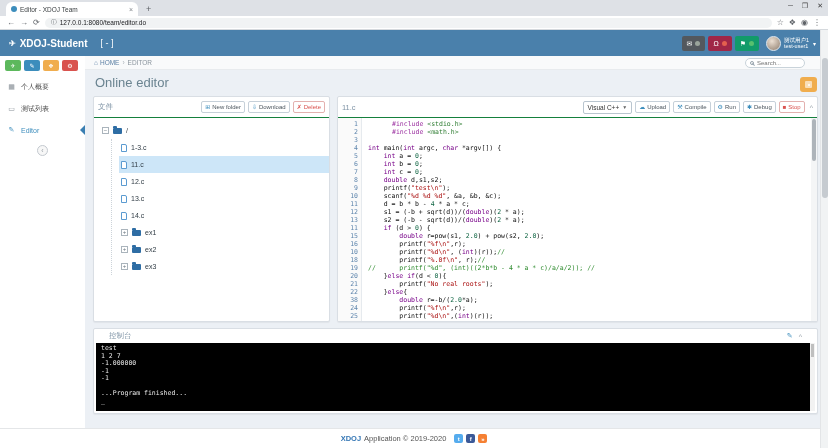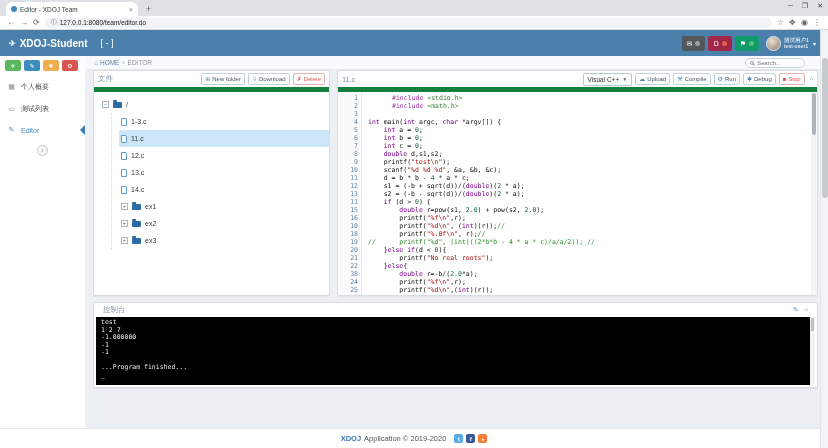--- a/index.html
+++ b/index.html
@@ -55,21 +55,21 @@
   .searchbox input { border:none; outline:none; background:transparent; width:100%; font-size:6px; color:#777; font-family:"Liberation Sans",sans-serif; }
   .page-title { font-size:13px; color:#6a8390; padding:5px 0 6px 10px; flex:none; }
   .settings-fab { position:absolute; right:11px; top:21px; width:17px; height:15px; background:#f0ad4e; border-radius:3px; display:flex; align-items:center; justify-content:center; }
   .fab-inner { width:7px; height:7px; background:rgba(255,255,255,.6); border-radius:1px; display:flex; align-items:center; justify-content:center; }
   .fab-dot { width:2px; height:2px; background:#fff; border-radius:50%; }
 
   .panels-row { display:flex; gap:7px; margin:0 10px 0 8px; height:226px; flex:none; }
   .panel { background:#fff; border:1px solid #d9dee4; border-radius:2px; box-shadow:0 1px 1px rgba(0,0,0,.05); display:flex; flex-direction:column; overflow:hidden; }
   .files-panel { width:237px; flex:none; }
   .editor-panel { flex:1; position:relative; }
-  .panel-header { display:flex; align-items:center; gap:3px; padding:3px 4px; border-bottom:5px solid #15803d; height:21px; flex:none; }
+  .panel-header { display:flex; align-items:center; gap:3px; padding:3px 4px; border-bottom:1px solid #15803d; height:21px; flex:none; }
   .panel-title { font-size:7.5px; color:#7e93a5; margin-right:auto; }
   .btn { display:flex; align-items:center; gap:2px; border:1px solid #c6d0d9; background:#fff; border-radius:2px; font-size:6px; color:#4a545c; padding:2px 3px; font-family:"Liberation Sans",sans-serif; }
   .b-ic { font-size:6px; color:#3c8dbc; line-height:1; }
   .btn.danger { color:#d9534f; border-color:#e3b1af; }
   .btn.danger .b-ic { color:#d9534f; }
   .select { display:flex; align-items:center; gap:3px; border:1px solid #b9c5cf; background:#fff; border-radius:2px; font-size:6.5px; color:#333; padding:2px 4px; margin-left:auto; }
   .sel-caret { font-size:5px; color:#666; }
   .chevron { color:#9aa3ab; font-size:7px; margin-left:2px; }
 
   
@@ -94,21 +94,21 @@
   .tok-m { color:#9b30a0;padding-left:24px; }
   .tok-h { color:#2e7d32; }
   .tok-s { color:#aa1111; }
   .tok-n { color:#116644; }
   .tok-c { color:#2e8b2e; }
   .code-sb { position:absolute; right:0; top:0; bottom:0; width:6px; background:#f4f5f6; }
   .code-thumb { position:absolute; top:1px; left:1px; width:4px; height:42px; background:#aeb4ba; border-radius:2px; }
 
   
   .console-panel { margin:6px 10px 0 8px; height:86px; }
-  .console-header { display:flex; align-items:center; gap:4px; padding:2px 9px; height:14px; flex:none; }
+  .console-header { display:flex; align-items:center; gap:4px; padding:2px 15px; height:14px; flex:none; }
   .console-icons { margin-left:auto; display:flex; gap:4px; align-items:center; }
   .edit-ic { color:#3c8dbc; font-size:7px; }
   .terminal { flex:1; background:#000; margin:0 2px 2px 2px; color:#e8e8e8; font-family:"DejaVu Sans Mono",monospace; font-size:6.5px; line-height:7.5px; padding:2px 5px; position:relative; overflow:hidden; }
   .term-line { min-height:7.5px; white-space:pre; }
   .term-sb { position:absolute; right:0; top:0; bottom:0; width:5px; background:#f2f2f2; }
   .term-thumb { position:absolute; top:1px; left:1px; width:3px; height:13px; background:#bfbfbf; }
 
   
   .footer { height:20px; background:#fff; border-top:1px solid #e4e6e8; display:flex; align-items:center; justify-content:center; gap:3px; font-size:7.5px; color:#555; }
   .footer-brand { color:#3577b5; font-weight:bold; }
@@ -223,20 +223,21 @@
         <span>HOME</span>
       </span>
       <span class="bc-sep">›</span>
       <span>EDITOR</span>
       <div class="searchbox">
         <span class="mag"></span>
         <input placeholder="Search..." style="">
       </div>
     </div>
 
+    <div class="page-title">Online editor</div>
     <div class="settings-fab">
       <span class="fab-inner">
           <span class="fab-dot"></span>
         </span>
     </div>
 
     <div class="panels-row">
 
       <section class="panel files-panel">
         <div class="panel-header">

